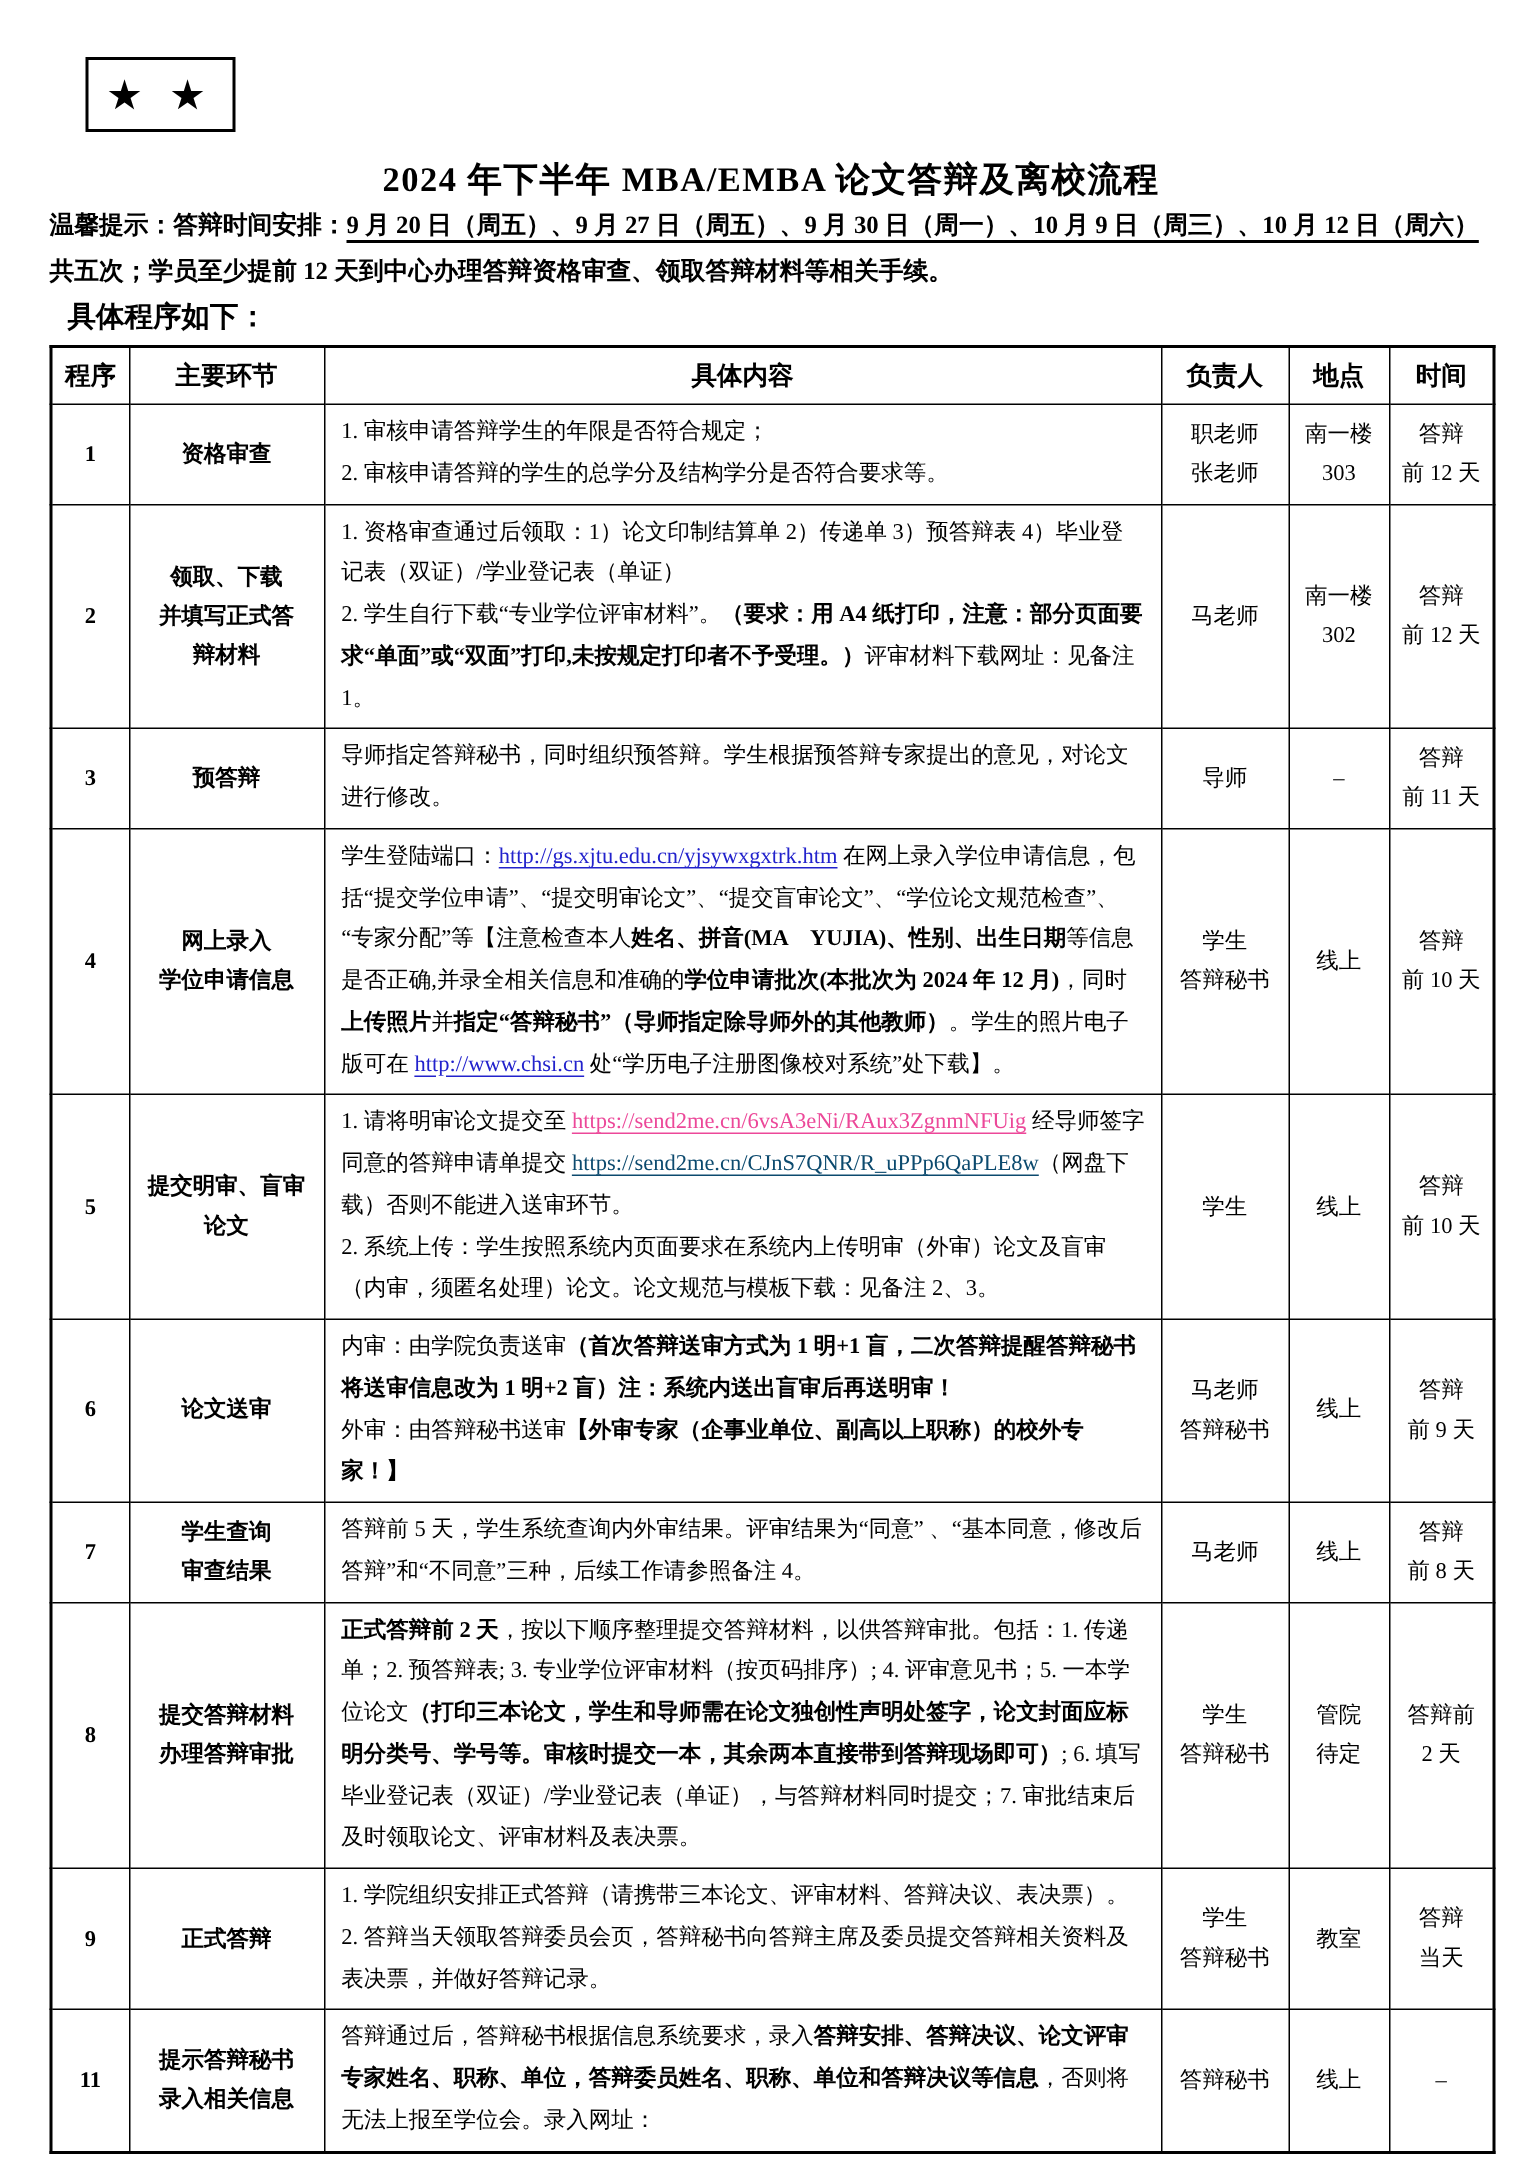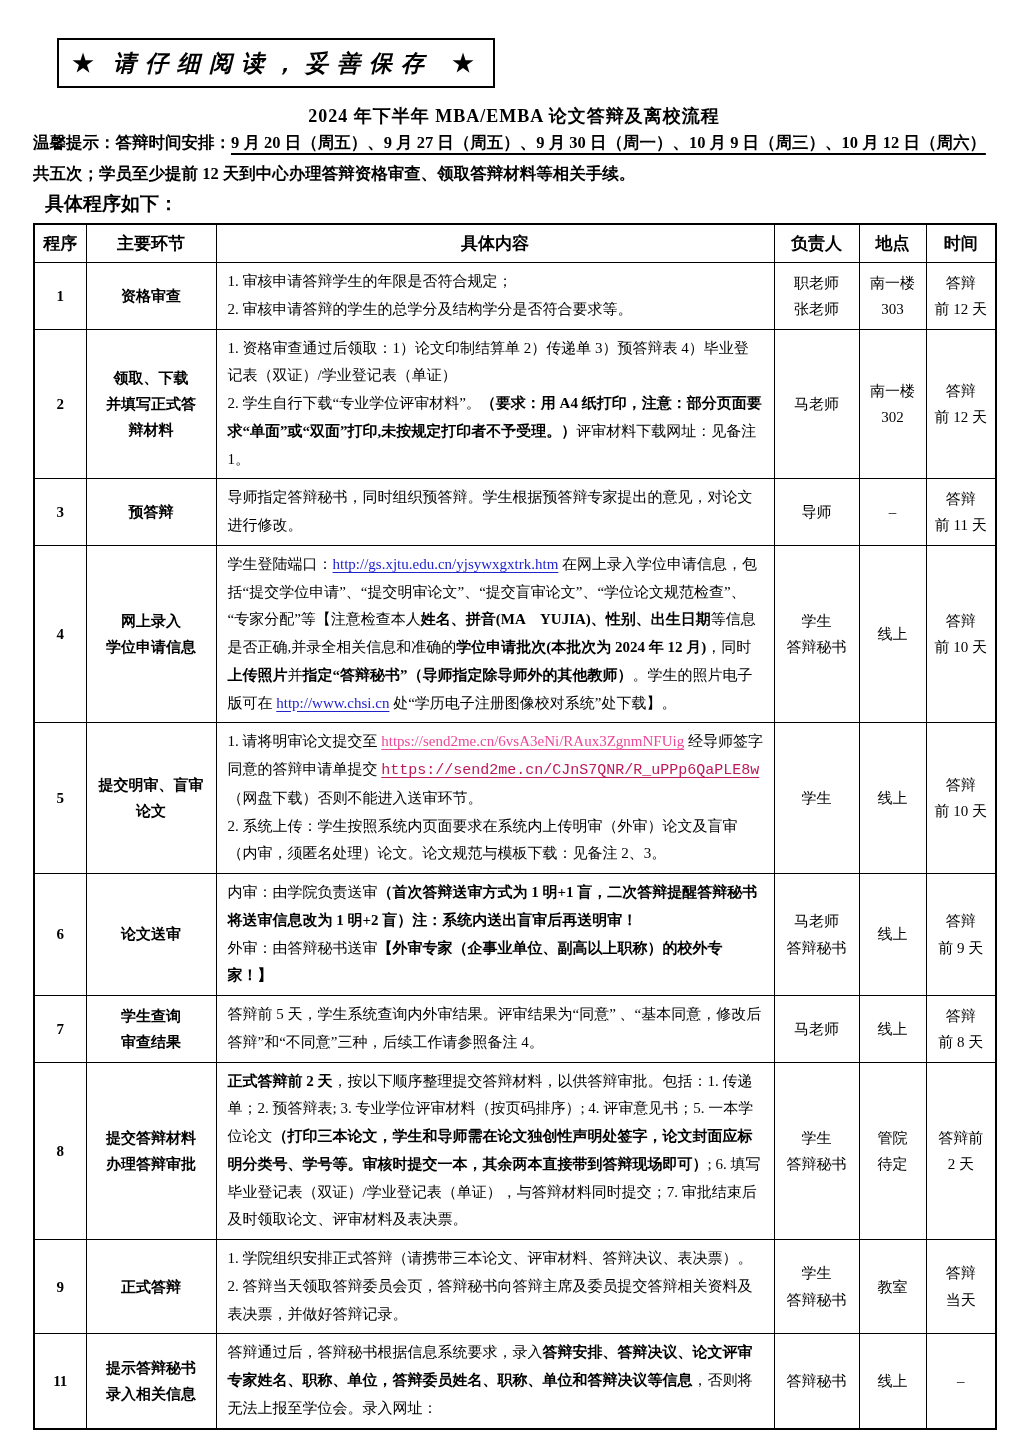--- a/index.html
+++ b/index.html
@@ -19,21 +19,21 @@
     padding:7px 18px 7px 12px;
     gap:18px;
   }
   .banner .star { font-size:24px; font-style:normal; }
   .banner .banner-text {
     font-size:23px; font-weight:bold; font-style:italic;
     letter-spacing:9px;
   }
 
   .doc-title {
-    text-align:center; font-weight:bold; font-size:18px;
+    text-align:center; font-weight:bold; font-size:23px;
     margin-top:16px; letter-spacing:1px;
   }
 
   .intro {
     font-weight:bold; font-size:16.5px; line-height:1.85;
     margin-top:0; text-align:left;
   }
   .intro .u { text-decoration:underline; text-underline-offset:5px; text-decoration-thickness:1.5px; }
   .procedure-line { font-weight:bold; font-size:19px; margin:2px 12px 6px; }
 
@@ -56,21 +56,20 @@
   .b { font-weight:bold; }
   .link { text-decoration:underline; text-underline-offset:3px; cursor:pointer; }
 </style>
 </head>
 <body>
 
 <div class="page">
 
   <div class="banner">
     <span class="star">★</span>
-    <span class="banner-text">请仔细阅读，妥善保存</span>
     <span class="star">★</span>
   </div>
 
   <div class="doc-title">2024 年下半年 MBA/EMBA 论文答辩及离校流程</div>
 
   <div class="intro">
     <span>温馨提示：答辩时间安排：</span><span class="u">9 月 20 日（周五）、9 月 27 日（周五）、9 月 30 日（周一）、10 月 9 日（周三）、10 月 12 日（周六）</span><span>共五次；学员至少提前 12 天到中心办理答辩资格审查、领取答辩材料等相关手续。</span>
   </div>
   <div class="procedure-line">具体程序如下：</div>
 
@@ -189,21 +188,21 @@
         </tr>
         <tr>
           <td class="c step">
             <div>5</div>
           </td>
           <td class="c stage">
             <div>提交明审、盲审</div>
             <div>论文</div>
           </td>
           <td class="content-cell">
-            <div class="para"><span>1. 请将明审论文提交至 </span><span class="link" style="color: #ec4899;">https://send2me.cn/6vsA3eNi/RAux3ZgnmNFUig</span><span> 经导师签字同意的答辩申请单提交 </span><span class="link" style="color: #be185d; font-family: Liberation Mono, monospace;">https://send2me.cn/CJnS7QNR/R_uPPp6QaPLE8w</span><span>（网盘下载）否则不能进入送审环节。</span></div>
+            <div class="para"><span>1. 请将明审论文提交至 </span><span class="link" style="color: #ec4899;">https://send2me.cn/6vsA3eNi/RAux3ZgnmNFUig</span><span> 经导师签字同意的答辩申请单提交 </span><span class="link" style="color: #0c4a6e;">https://send2me.cn/CJnS7QNR/R_uPPp6QaPLE8w</span><span>（网盘下载）否则不能进入送审环节。</span></div>
             <div class="para"><span>2. 系统上传：学生按照系统内页面要求在系统内上传明审（外审）论文及盲审（内审，须匿名处理）论文。论文规范与模板下载：见备注 2、3。</span></div>
           </td>
           <td class="c ">
             <div>学生</div>
           </td>
           <td class="c ">
             <div>线上</div>
           </td>
           <td class="c ">
             <div>答辩</div>

